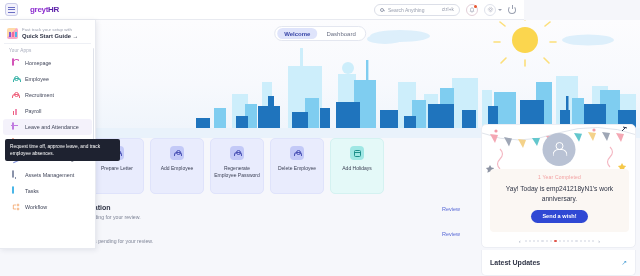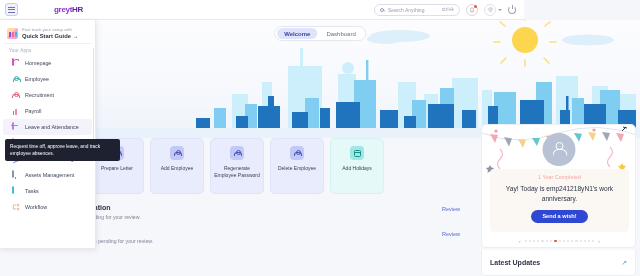--- a/index.html
+++ b/index.html
@@ -12,21 +12,20 @@
     position: relative;
   }
 
   
   .topbar {
     position: absolute; top: 0; left: 0; width: 524px; height: 20px;
     background: #ffffff;
     border-bottom: 1px solid #e8eaf0;
     display: flex; align-items: center;
     z-index: 40;
-    gap: 24px;
   }
   .hamburger {
     width: 13px; height: 13px; margin-left: 5px;
     border: 1px solid #c9cbe8; border-radius: 3px;
     background: #f3f2fc;
     display: flex; flex-direction: column; justify-content: center;
     align-items: center; gap: 1.5px; cursor: pointer;
   }
   .hamburger i { display:block; width: 7px; height: 1px; background: #6b6fc4; }
   .brand {

